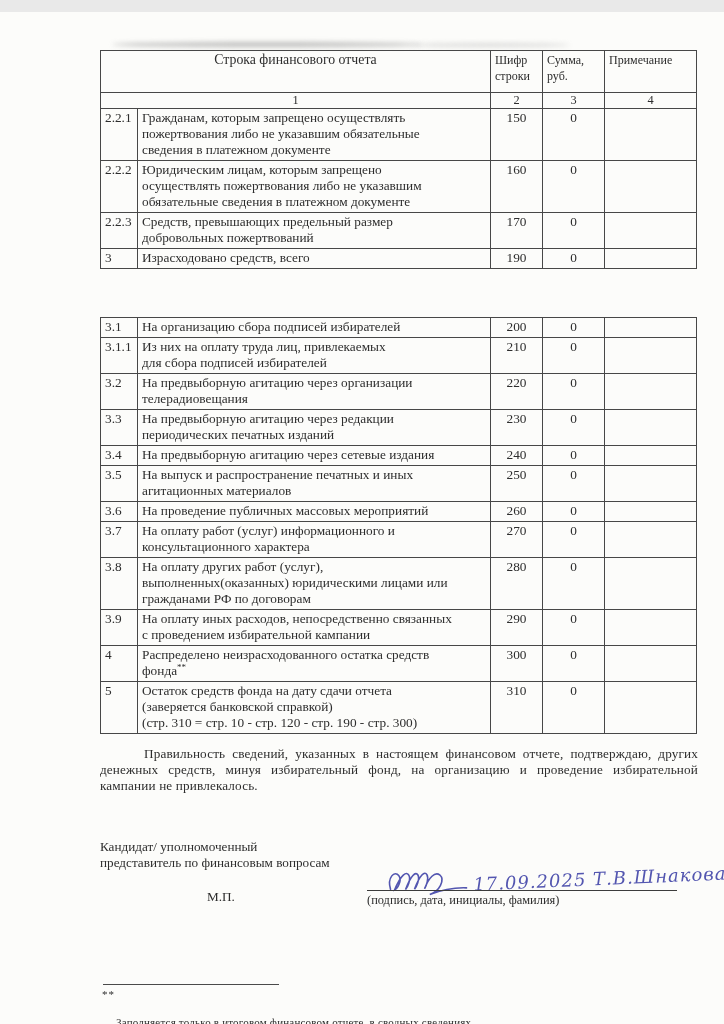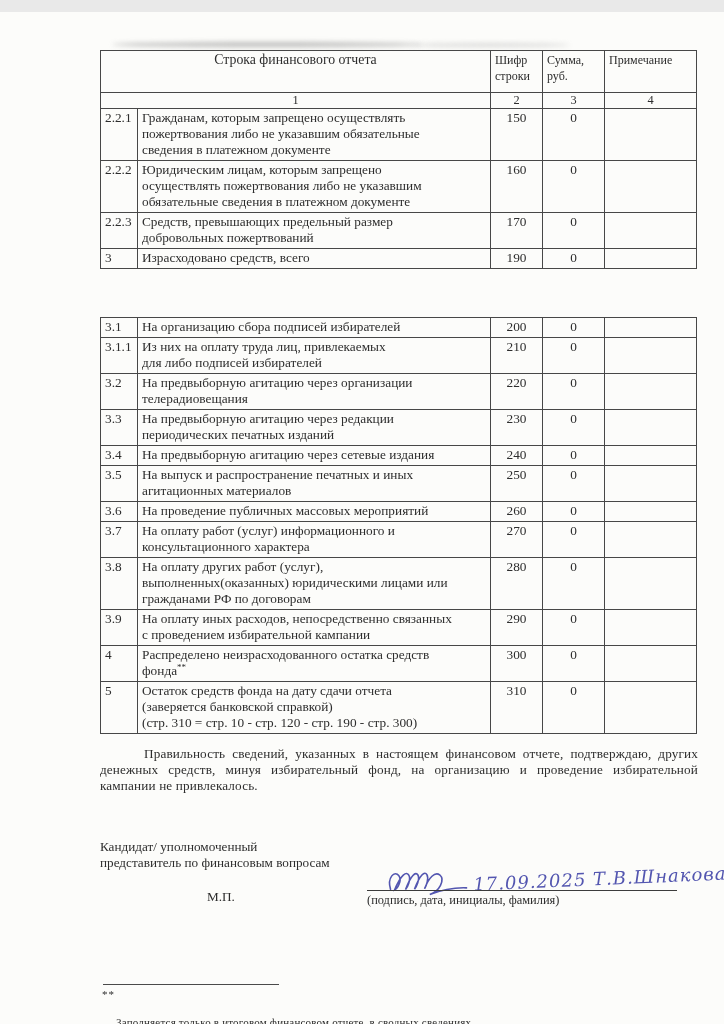--- a/index.html
+++ b/index.html
@@ -157,21 +157,21 @@
         <tr>
           <td class="col-num">3.1</td>
           <td class="col-label"><span>На организацию сбора подписей избирателей</span></td>
           <td class="col-code">200</td>
           <td class="col-sum">0</td>
           <td class="col-note"></td>
         </tr>
         <tr>
           <td class="col-num">3.1.1</td>
           <td class="col-label"><span>Из них на оплату труда лиц, привлекаемых
-для либо подписей избирателей</span></td>
+для сбора подписей избирателей</span></td>
           <td class="col-code">210</td>
           <td class="col-sum">0</td>
           <td class="col-note"></td>
         </tr>
         <tr>
           <td class="col-num">3.2</td>
           <td class="col-label"><span>На предвыборную агитацию через организации
 телерадиовещания</span></td>
           <td class="col-code">220</td>
           <td class="col-sum">0</td>

